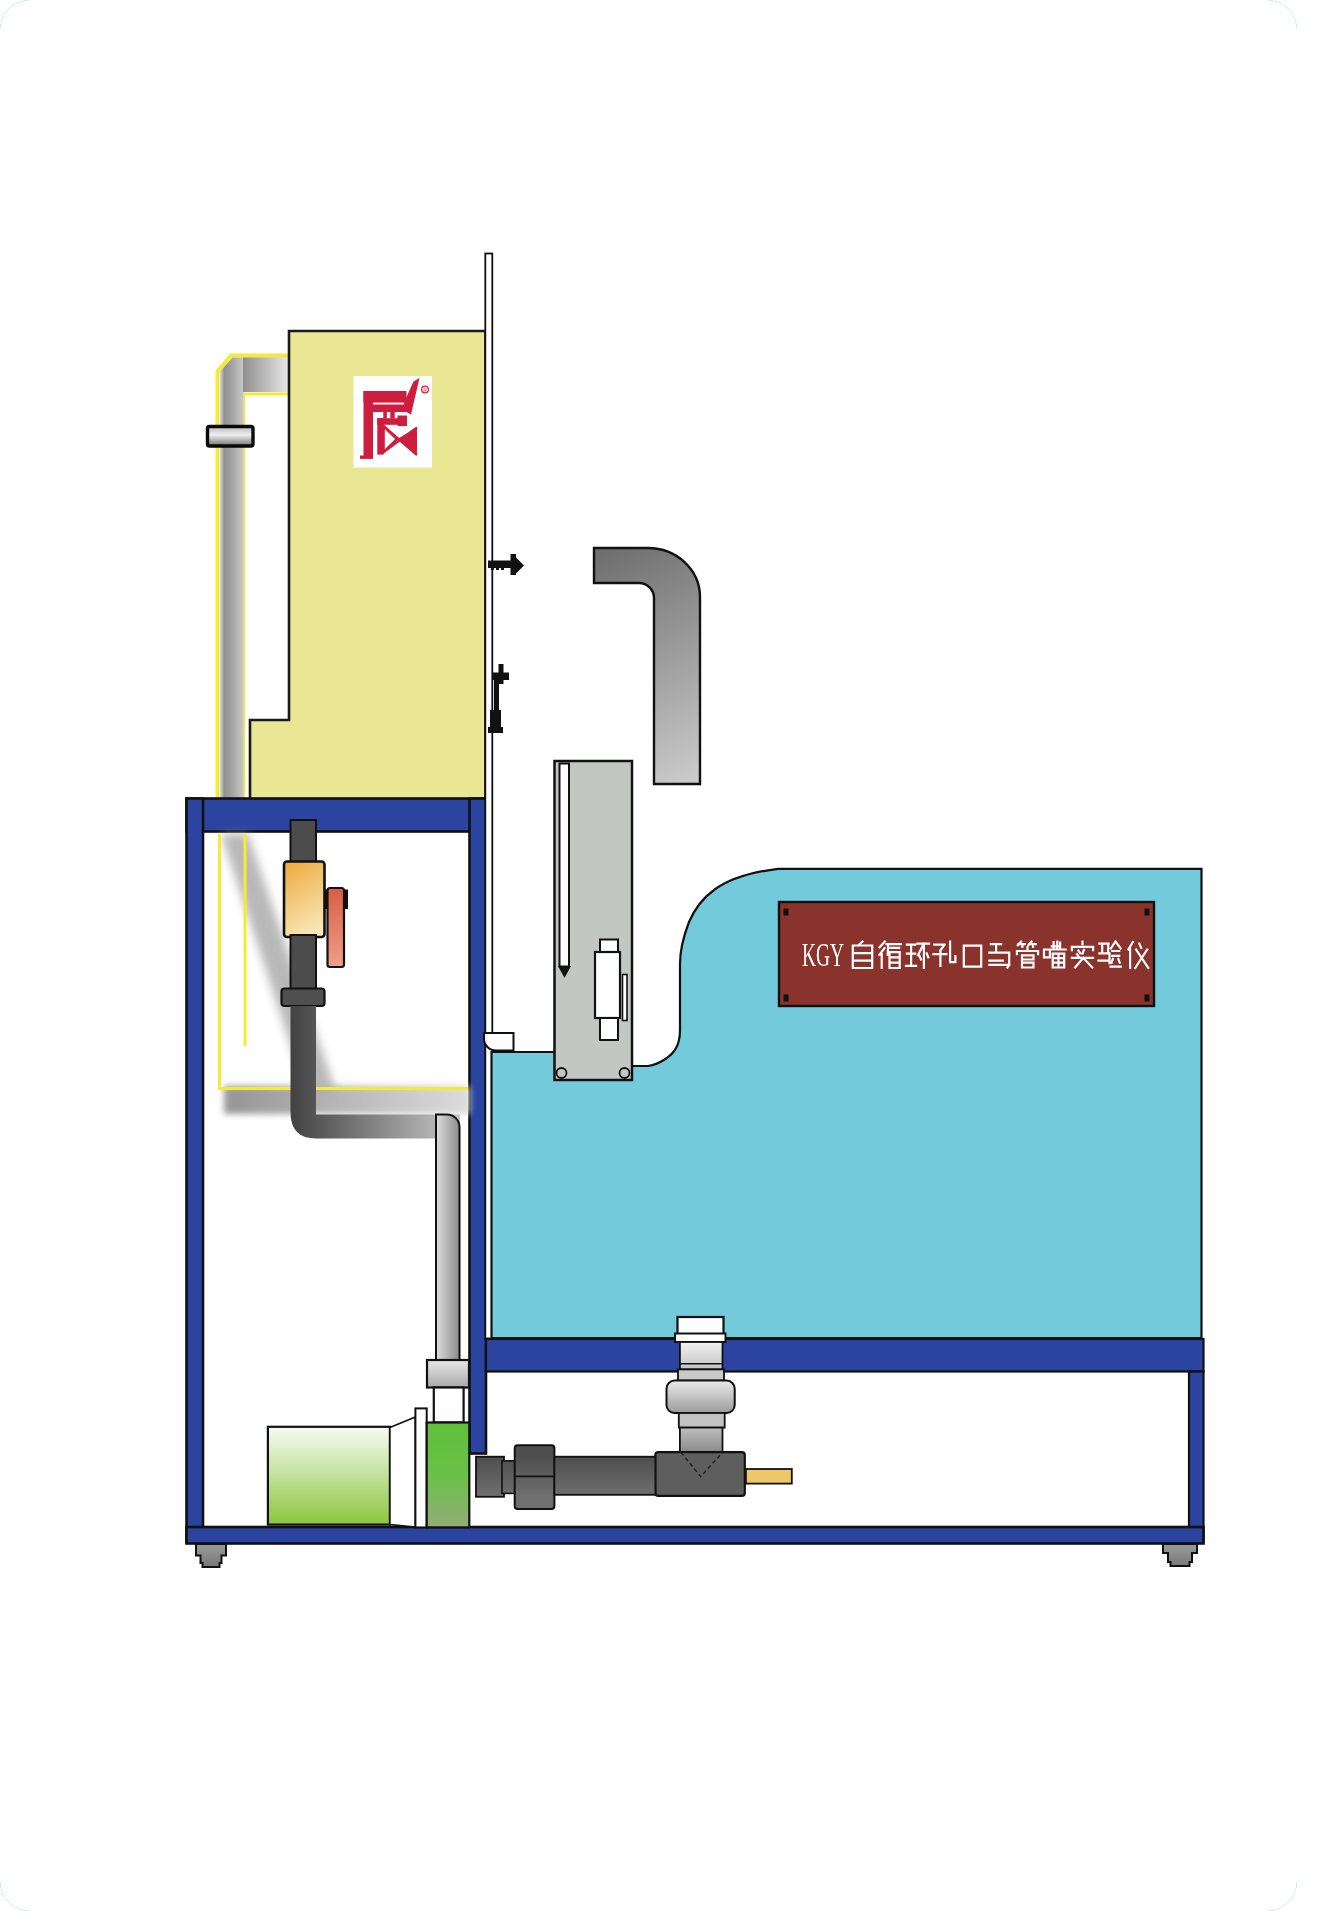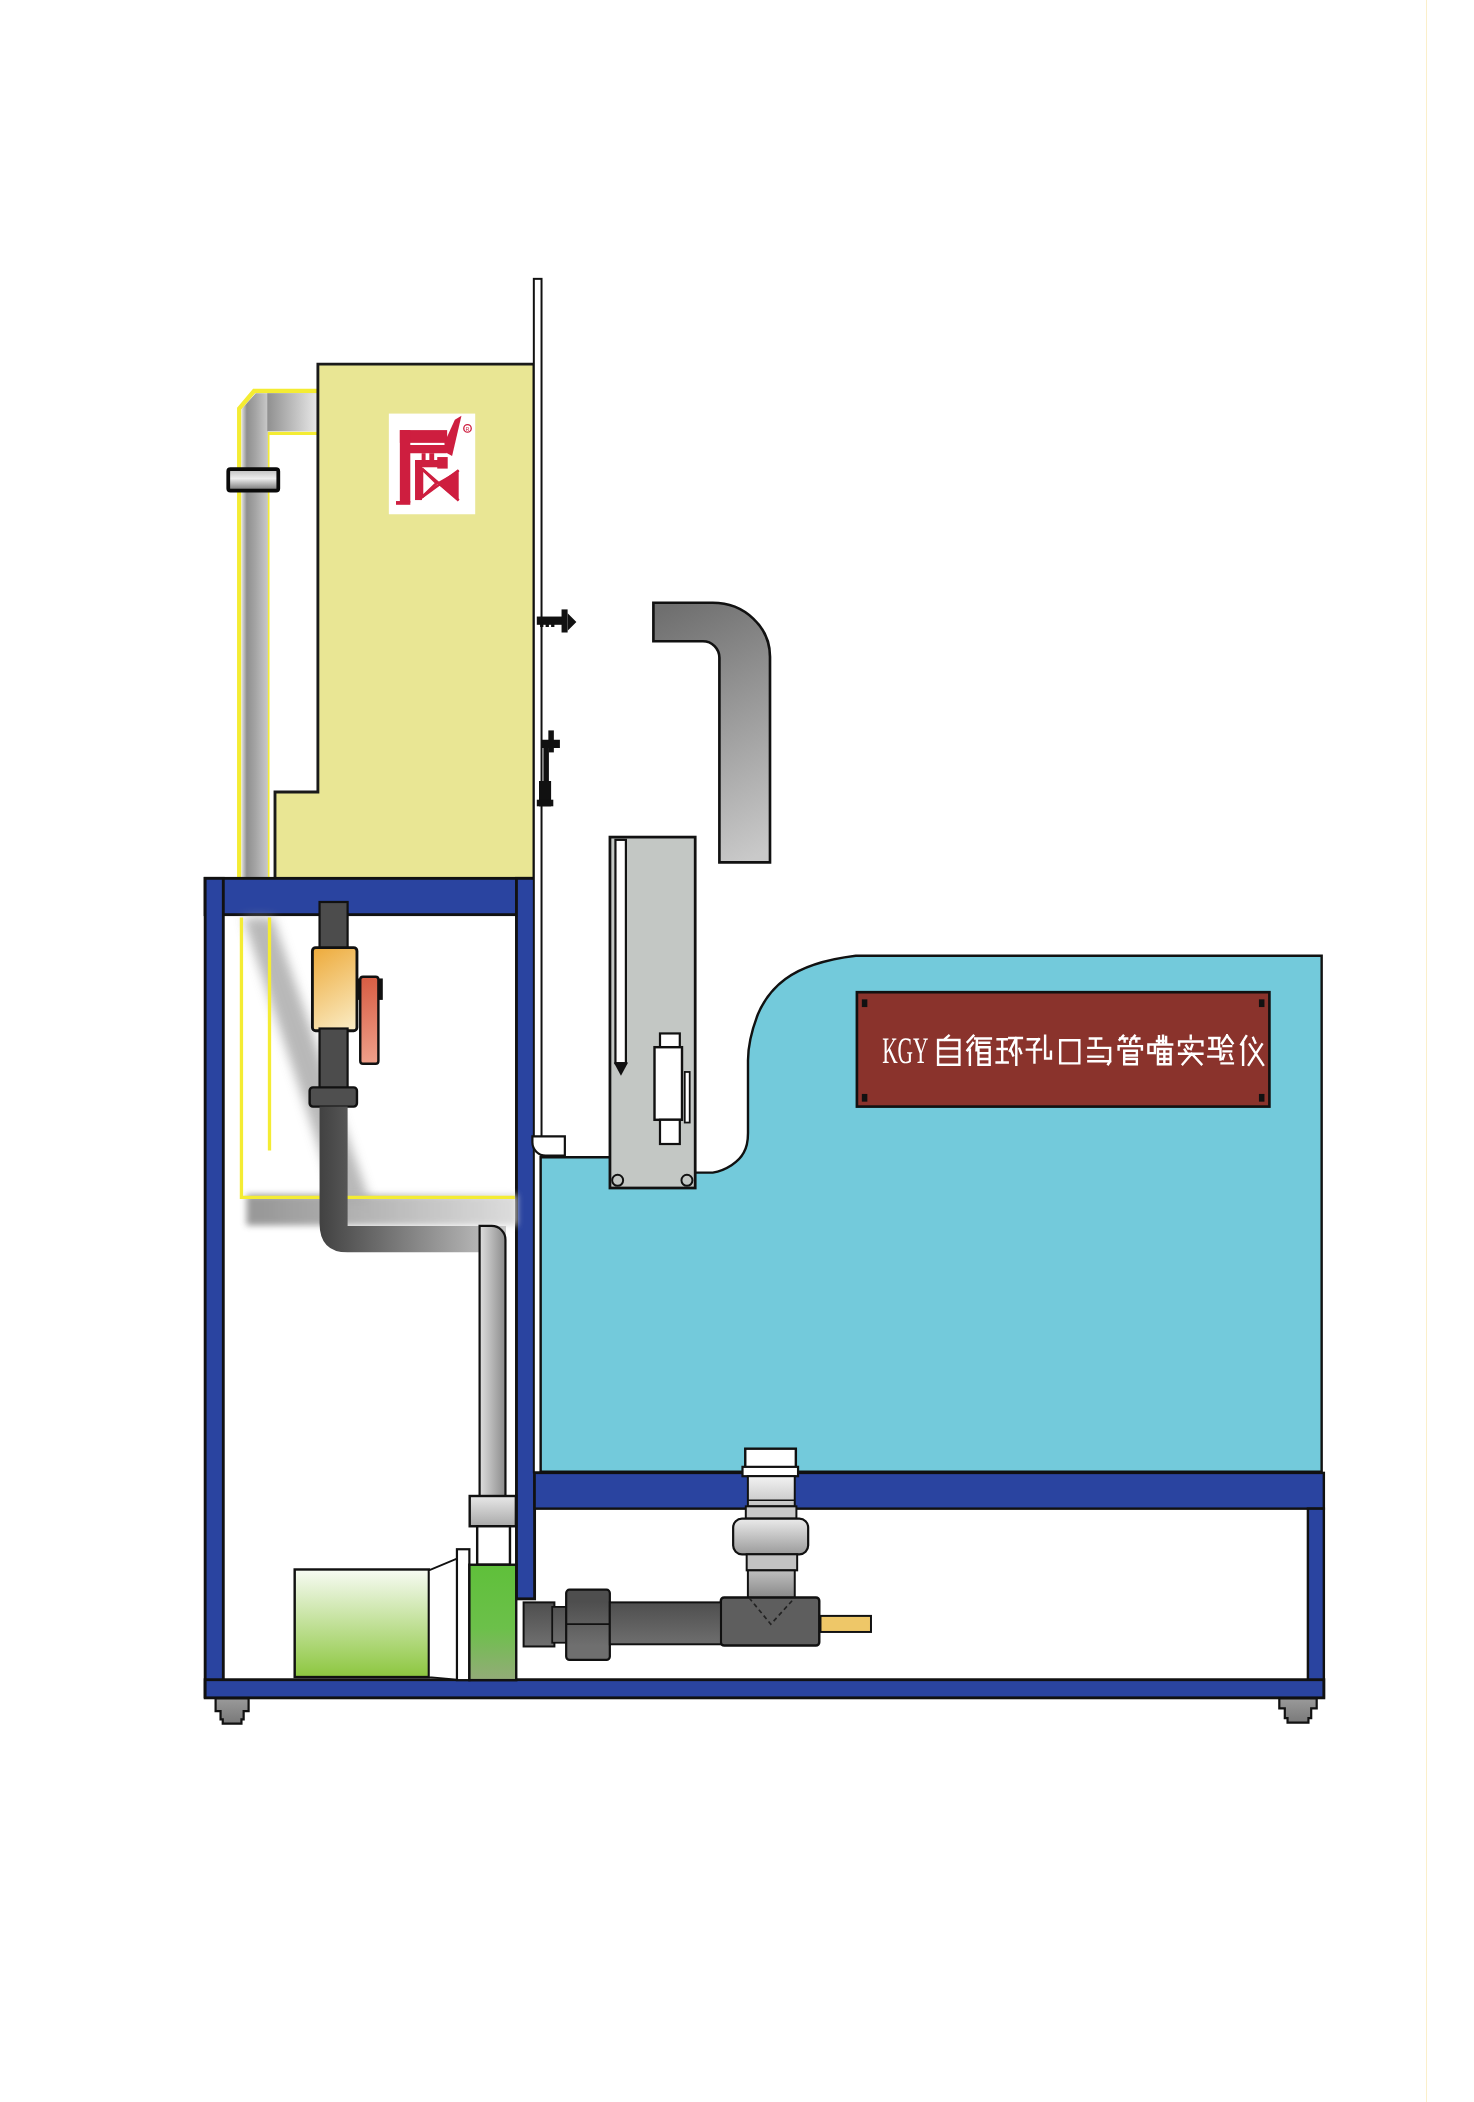--- a/index.html
+++ b/index.html
@@ -1,17 +1,17 @@
 <!DOCTYPE html>
 <html><head>
 <meta charset="utf-8">
 <style>
 html,body{margin:0;padding:0;background:#ffffff;}
-#stage{position:relative;width:1297px;height:1911px;background:#eab308;overflow:hidden;
-font-family:"Liberation Sans",sans-serif;}
+#stage{position:relative;width:1297px;height:1911px;background:#14b8a6;overflow:hidden;
+font-family:"Liberation Sans",sans-serif;border-radius:30px;}
 </style>
 </head>
 <body>
 <div id="stage">
 <svg width="1340" height="1911" viewBox="0 0 1340 1911">
 <defs>
 <linearGradient id="gPipeV" x1="219" y1="0" x2="243.5" y2="0" gradientUnits="userSpaceOnUse">
  <stop offset="0" stop-color="#ececec"></stop>
           <stop offset="0.22" stop-color="#8f8f8f"></stop>
           <stop offset="0.55" stop-color="#a5a5a5"></stop>

